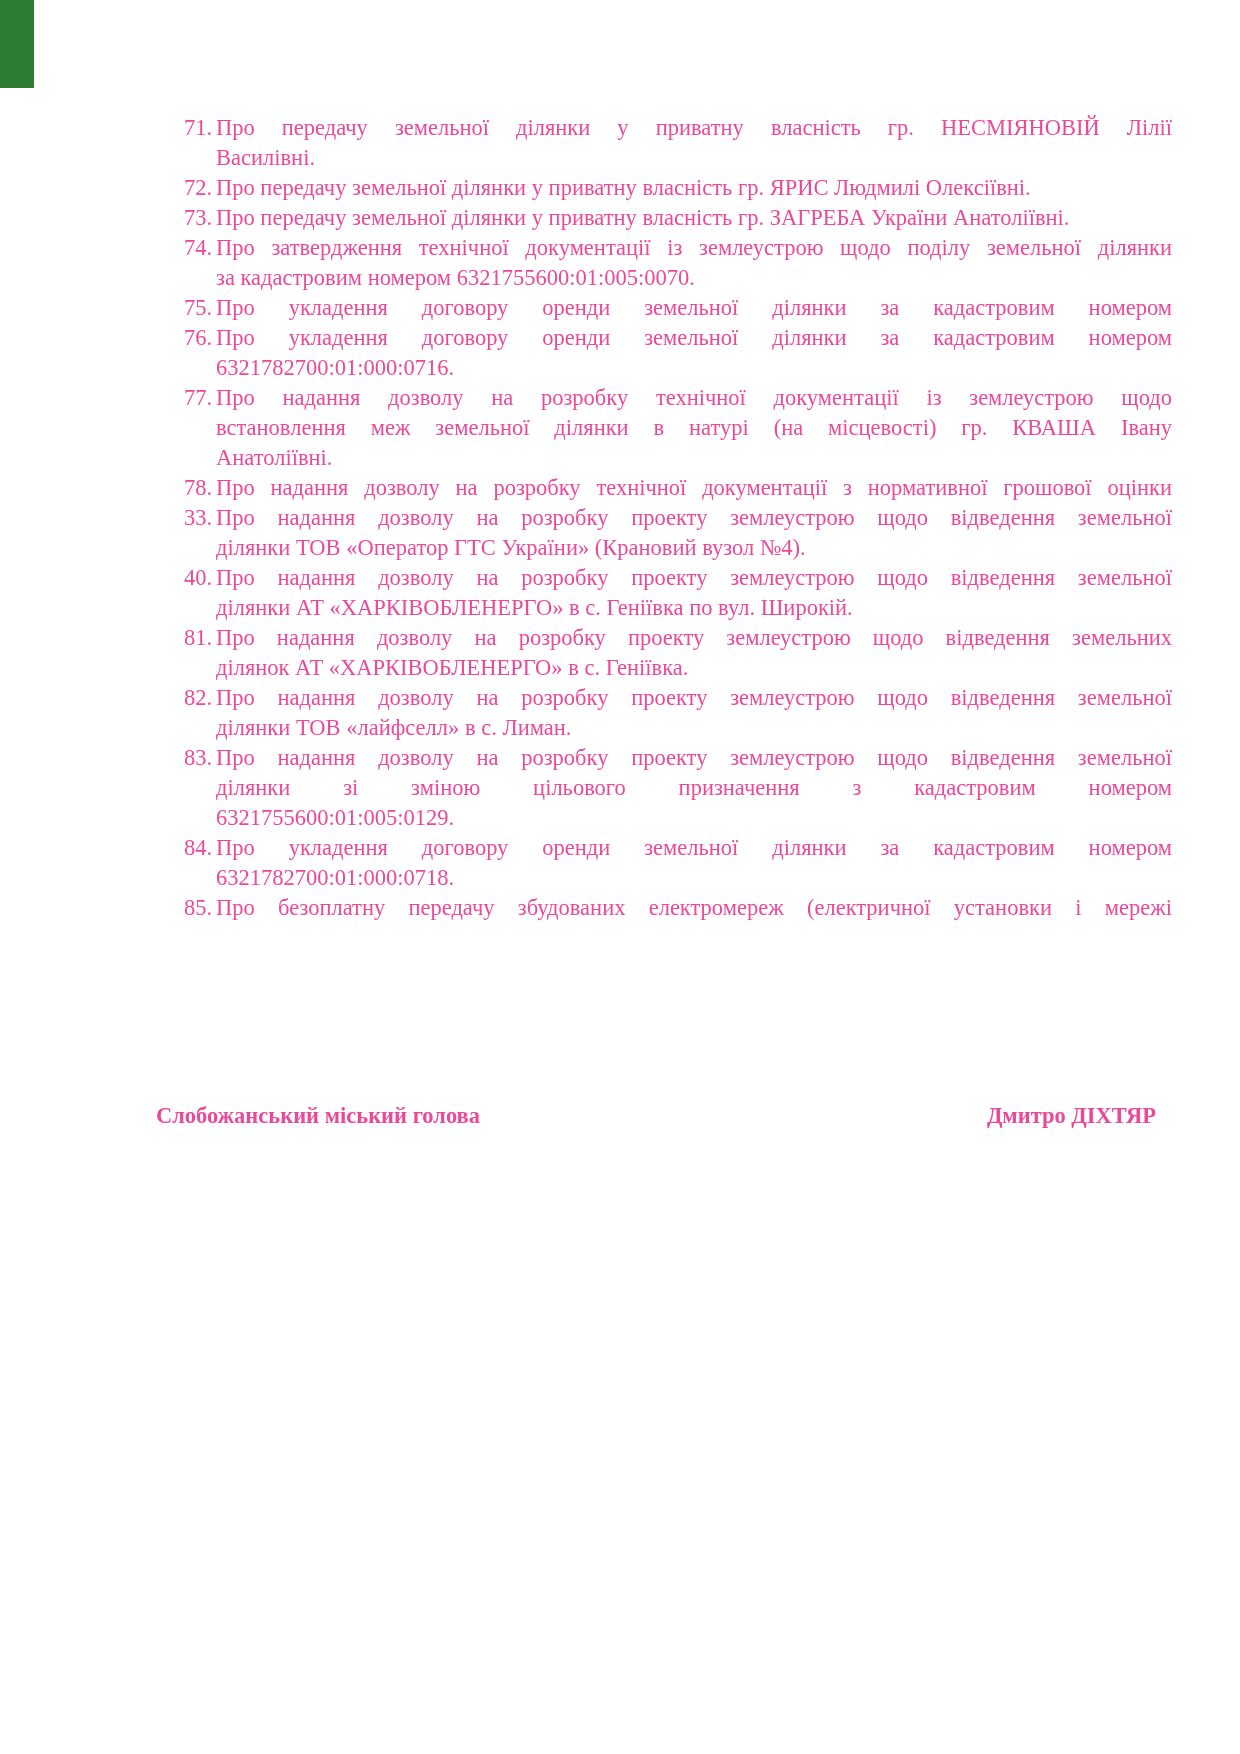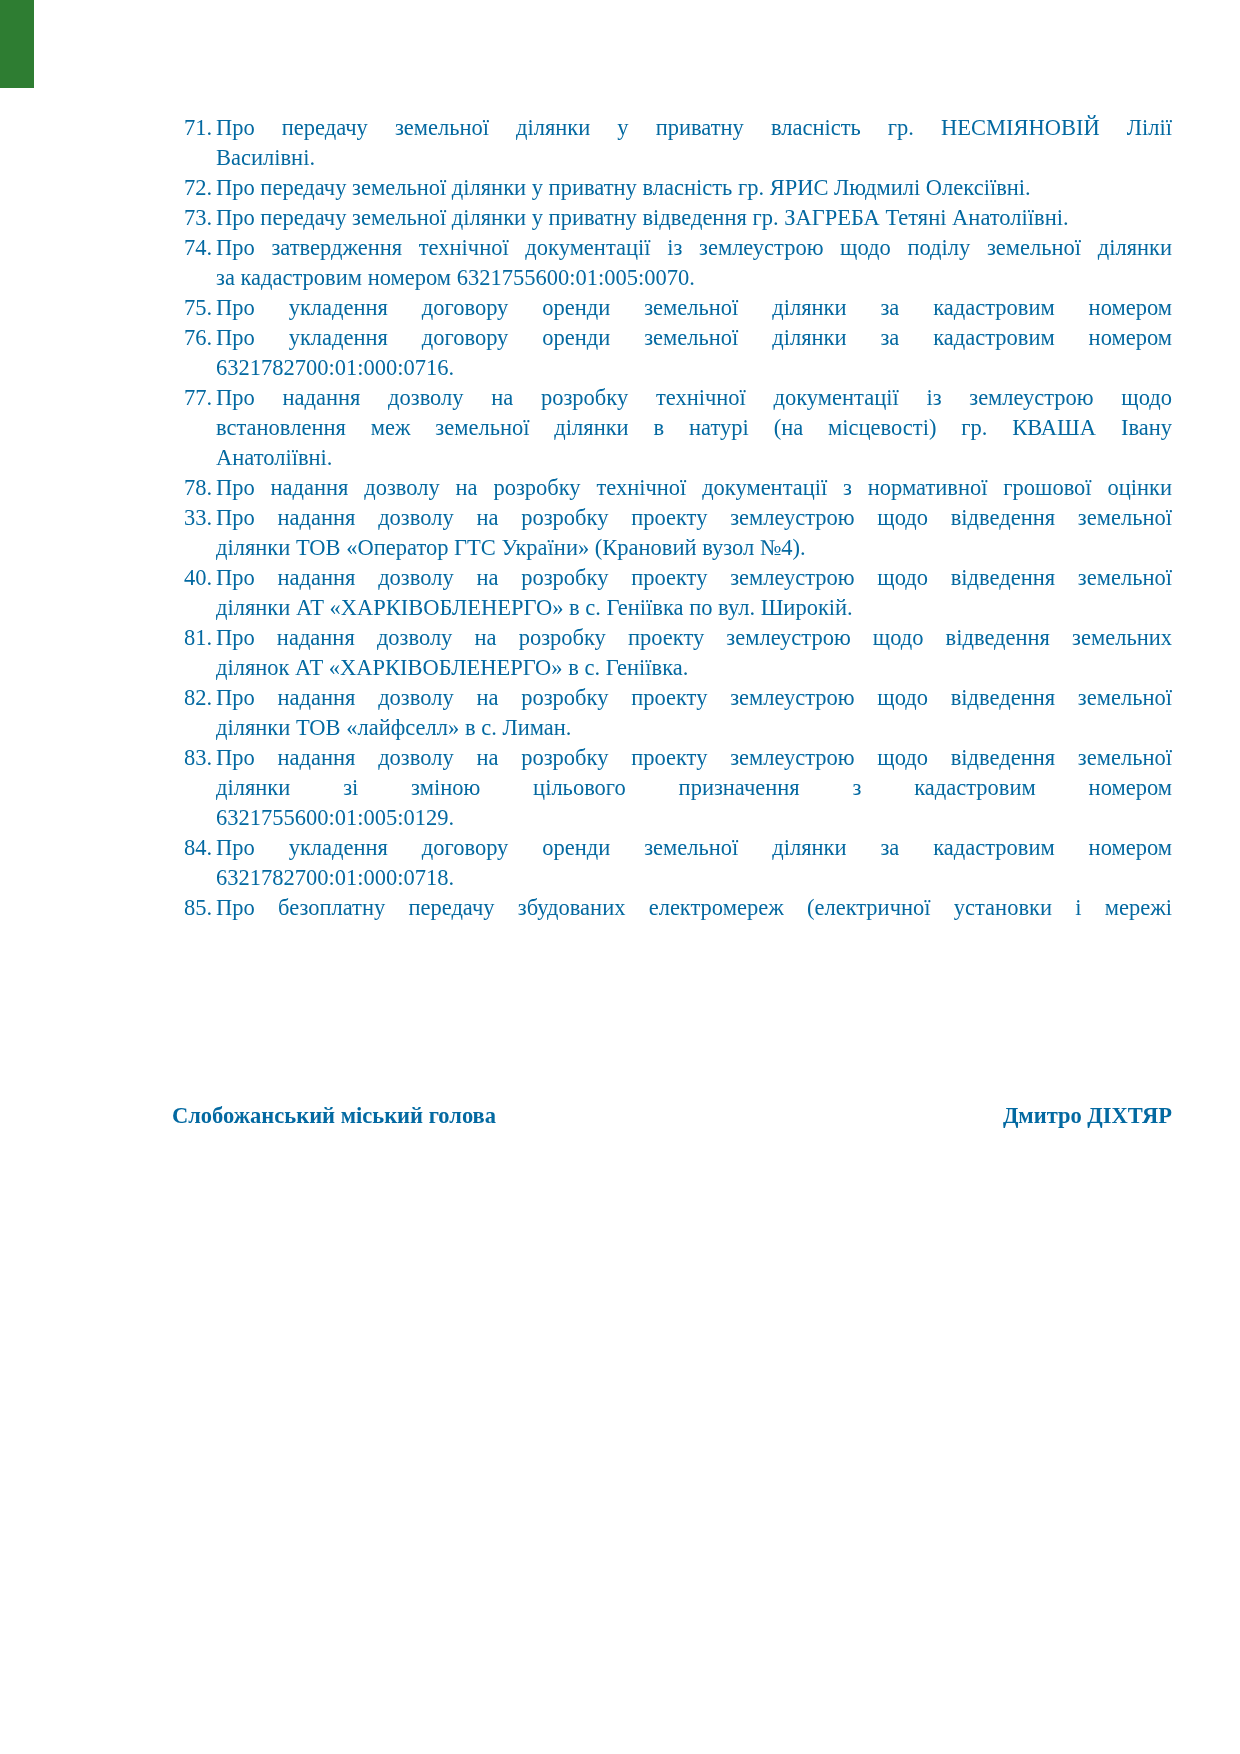--- a/index.html
+++ b/index.html
@@ -1,20 +1,20 @@
 <!DOCTYPE html>
 <html lang="uk"><head>
 <meta charset="utf-8">
 <style>
   html,body { margin:0; padding:0; background:#ffffff; }
   .page {
     position:relative;
     width:1240px; height:1426px;
     background:#ffffff;
-    color:#0369a1;
+    color:#ec4899;
     font-family:"Liberation Serif","DejaVu Serif",serif;
     overflow:hidden;
   }
   .corner-marker {
     position:absolute; left:0; top:0;
     width:34px; height:88px;
   }
   .agenda {
     position:absolute;
     left:184px; top:113px;
@@ -27,21 +27,21 @@
     white-space:nowrap;
   }
   .text {
     width:956px;
     font-size:22.5px; line-height:30px;
   }
   .line { height:30px; overflow:hidden; }
   .line.just { text-align:justify; text-align-last:justify;font-family:Liberation Serif, serif; }
   .signature {
     position:absolute;
-    left:172px; top:1101px;
+    left:156px; top:1101px;
     width:1000px;
     display:flex; justify-content:space-between;
     font-weight:bold;
     font-size:22.5px; line-height:30px;
     white-space:nowrap;
   }
 </style>
 </head>
 <body>
 
@@ -57,21 +57,21 @@
       </div>
       <div class="row">
         <span class="num">72.</span>
         <div class="text">
           <div class="line">Про передачу земельної ділянки у приватну власність гр. ЯРИС Людмилі Олексіївні.</div>
         </div>
       </div>
       <div class="row">
         <span class="num">73.</span>
         <div class="text">
-          <div class="line">Про передачу земельної ділянки у приватну відведення гр. ЗАГРЕБА Тетяні Анатоліївні.</div>
+          <div class="line">Про передачу земельної ділянки у приватну власність гр. ЗАГРЕБА України Анатоліївні.</div>
         </div>
       </div>
       <div class="row">
         <span class="num">74.</span>
         <div class="text">
           <div class="line just">Про затвердження технічної документації із землеустрою щодо поділу земельної ділянки</div>
           <div class="line">за кадастровим номером 6321755600:01:005:0070.</div>
         </div>
       </div>
       <div class="row">

